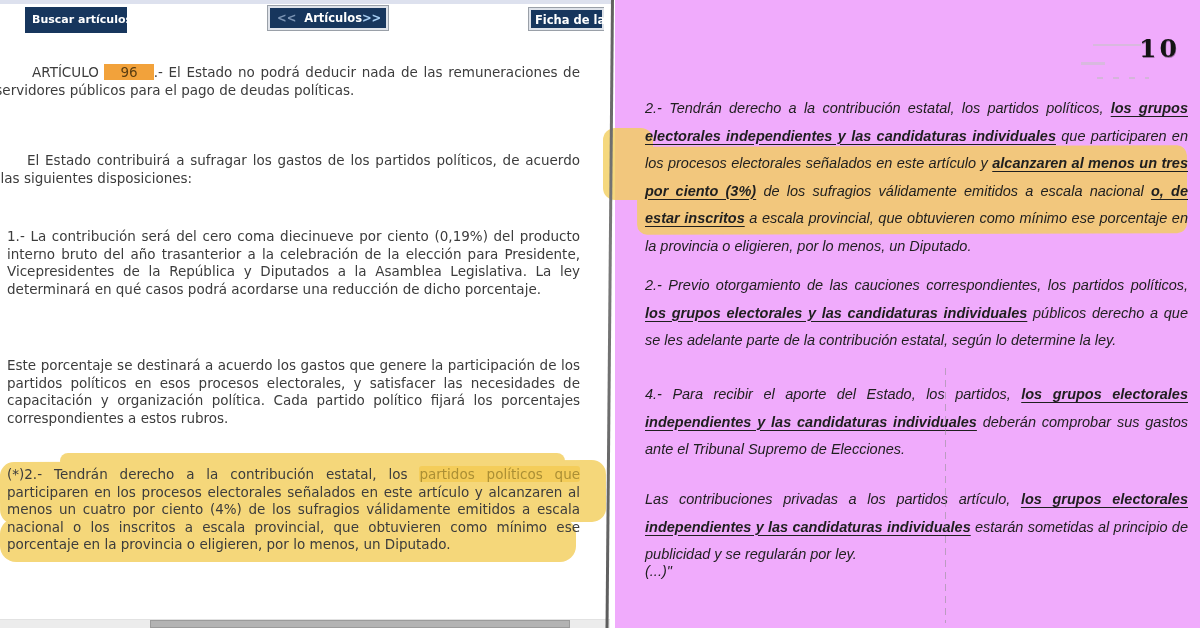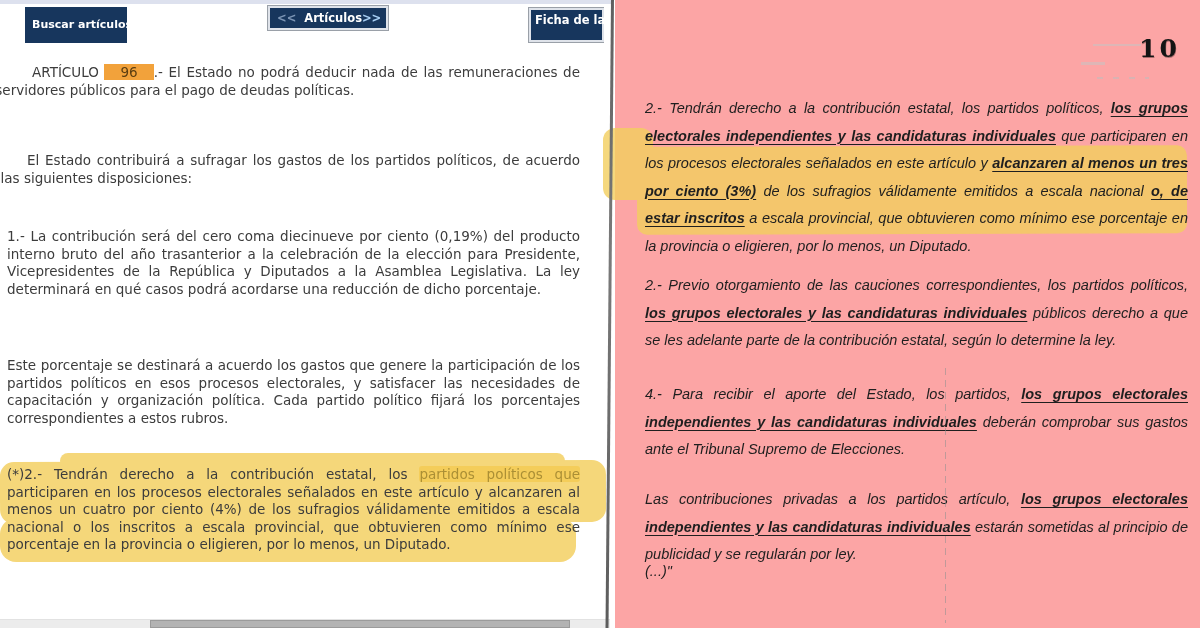--- a/index.html
+++ b/index.html
@@ -6,37 +6,37 @@
   body { background:#fff; }
   .screen {
     position:relative; width:1200px; height:628px; overflow:hidden;
     background:#ffffff; font-family:"DejaVu Sans", sans-serif;
   }
   
   .left-panel { position:absolute; left:0; top:0; width:612px; height:628px; overflow:hidden; background:#fff; }
   .top-strip { position:absolute; left:0; top:0; width:612px; height:4px; background:#dde1ee; }
 
   .btn-search {
-    position:absolute; left:25px; top:7px; width:102px; height:36px;
+    position:absolute; left:25px; top:7px; width:102px; height:26px;
     background:#17365d; color:#fff; font-weight:bold; font-size:11px; line-height:18px;
     padding-left:7px; text-align:left; border:none; font-family:"DejaVu Sans", sans-serif;
     cursor:pointer; white-space:nowrap;
   }
   .framed {
     position:absolute; border:1px solid #9aa0a8; background:#dfe3ea; padding:2px;
   }
   .nav-group { left:267px; top:5px; width:122px; height:26px; }
   .nav-inner {
     background:#17365d; height:100%; display:flex; align-items:center;
     justify-content:space-between; padding:0 7px; font-size:11.5px; font-weight:bold;
   }
   .nav-prev { color:#7c95b5; cursor:pointer; }
   .nav-label { color:#ffffff;margin-left:8px; }
   .nav-next { color:#a9d0f5; cursor:pointer; }
-  .ficha-group { left:528px; top:7px; width:76px; height:36px; border-right:none; overflow:hidden; }
+  .ficha-group { left:528px; top:7px; width:76px; height:24px; border-right:none; overflow:hidden; }
   .ficha-inner {
     background:#17365d; height:100%; color:#fff; font-weight:bold; font-size:11.5px;
     line-height:18px; padding:1px 0 0 4px; white-space:nowrap;
   }
 
   .doc { position:absolute; left:-28px; top:0; width:610px; z-index:1;
          color:#3c3c3c; font-size:13.5px; line-height:17.5px; text-align:justify; }
   .doc p { position:absolute; }
   .p1 { top:64px;  left:0; width:608px; text-indent:60px; }
   .p2 { top:152px; left:0; width:608px; text-indent:55px; }
@@ -56,21 +56,21 @@
              background:#ececec; border-top:1px solid #e2e2e2; }
   .hthumb { position:absolute; left:150px; top:0; width:420px; height:8px;
             background:#b3b3b3; border:1px solid #9b9b9b; cursor:pointer; }
 
   .divider { position:absolute; left:611px; top:-2px; width:2.5px; height:634px;
              background:linear-gradient(to bottom,#5f5f5f,#7a7a7a 40%,#5c5c5c);
              transform:rotate(.5deg); transform-origin:top center; z-index:3; }
 
   
   .right-panel { position:absolute; left:615px; top:0; width:585px; height:628px;
-                 background:#fca5a5; color:#222;text-decoration:underline; }
+                 background:#f0abfc; color:#222;text-decoration:underline; }
   .page-number { position:absolute; left:524px; top:34px; font-family:"DejaVu Serif", serif;
                  font-size:25px; font-weight:700; letter-spacing:3px; color:#141414;
                  text-shadow:0.5px 0.5px 0 rgba(0,0,0,.35); }
   .smudge { position:absolute; background:#c4c4c4; opacity:.55; }
   .sm1 { left:478px; top:44px; width:48px; height:2px; }
   .sm2 { left:466px; top:62px; width:24px; height:3px; }
   .sm3 { left:482px; top:77px; width:52px; height:2px;
          background:repeating-linear-gradient(to right,#bdbdbd 0 6px,transparent 6px 16px); }
 
   .hl-right { position:absolute; left:0; top:0; opacity:.8; z-index:0; }

